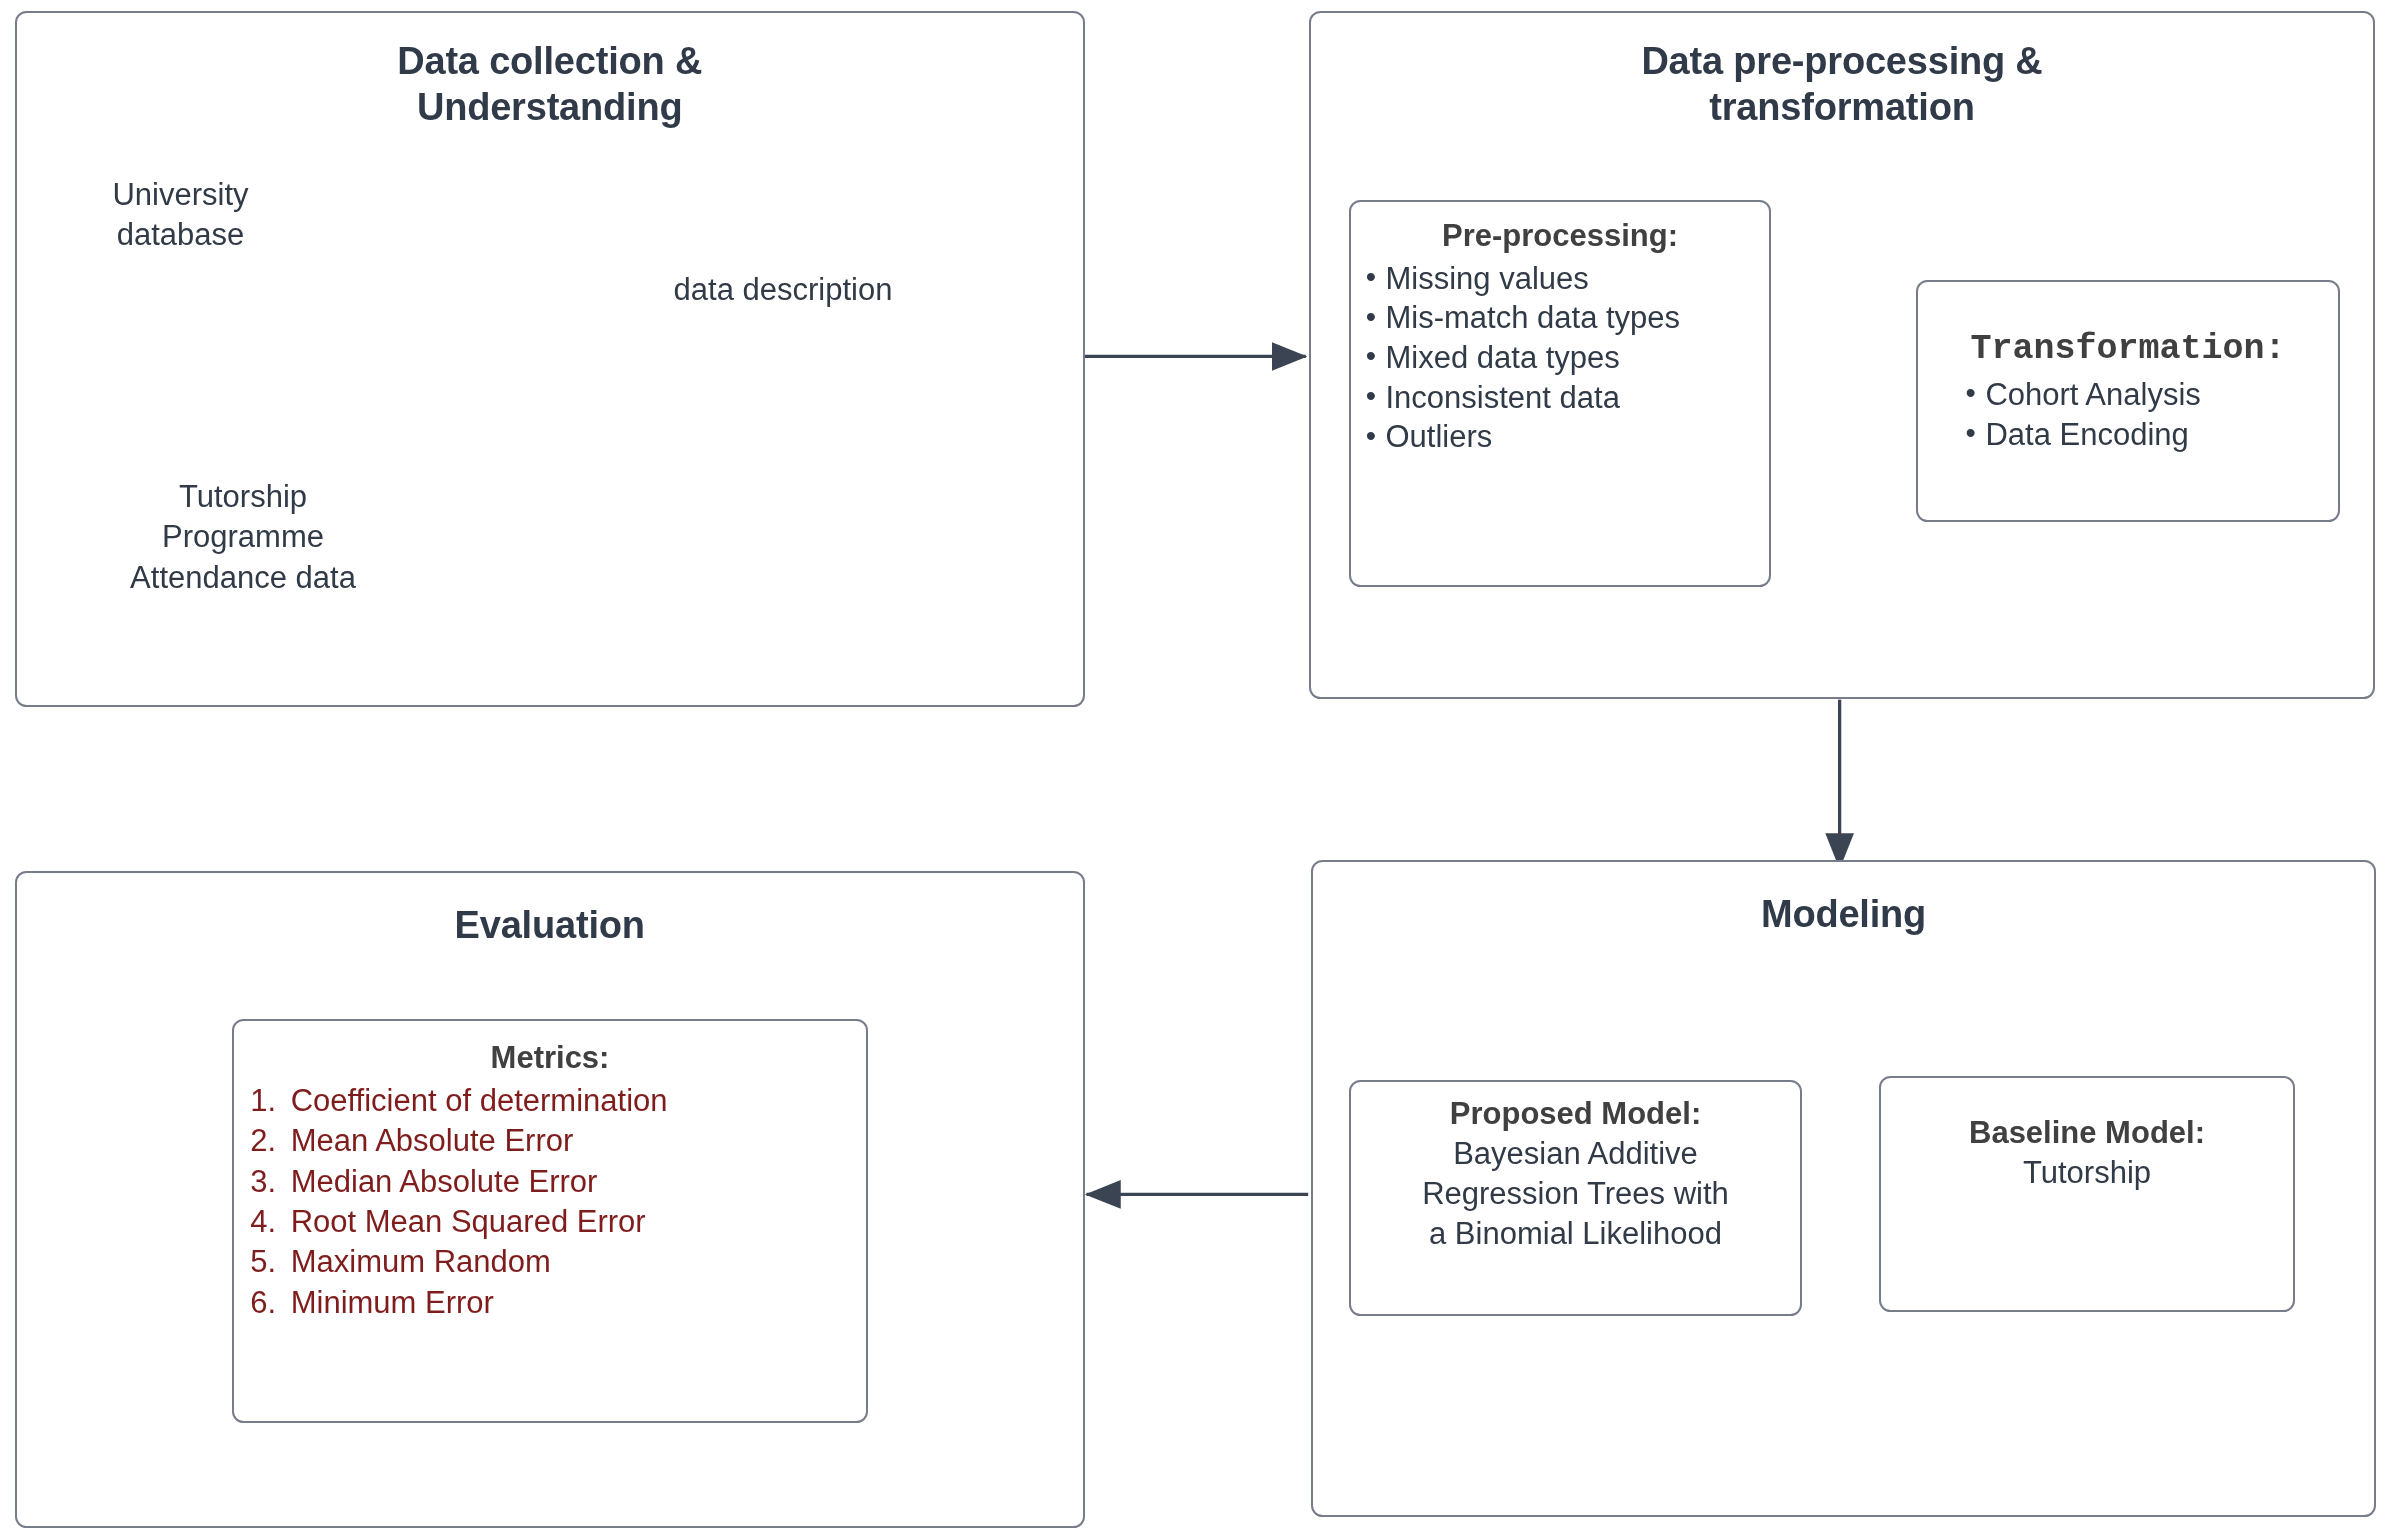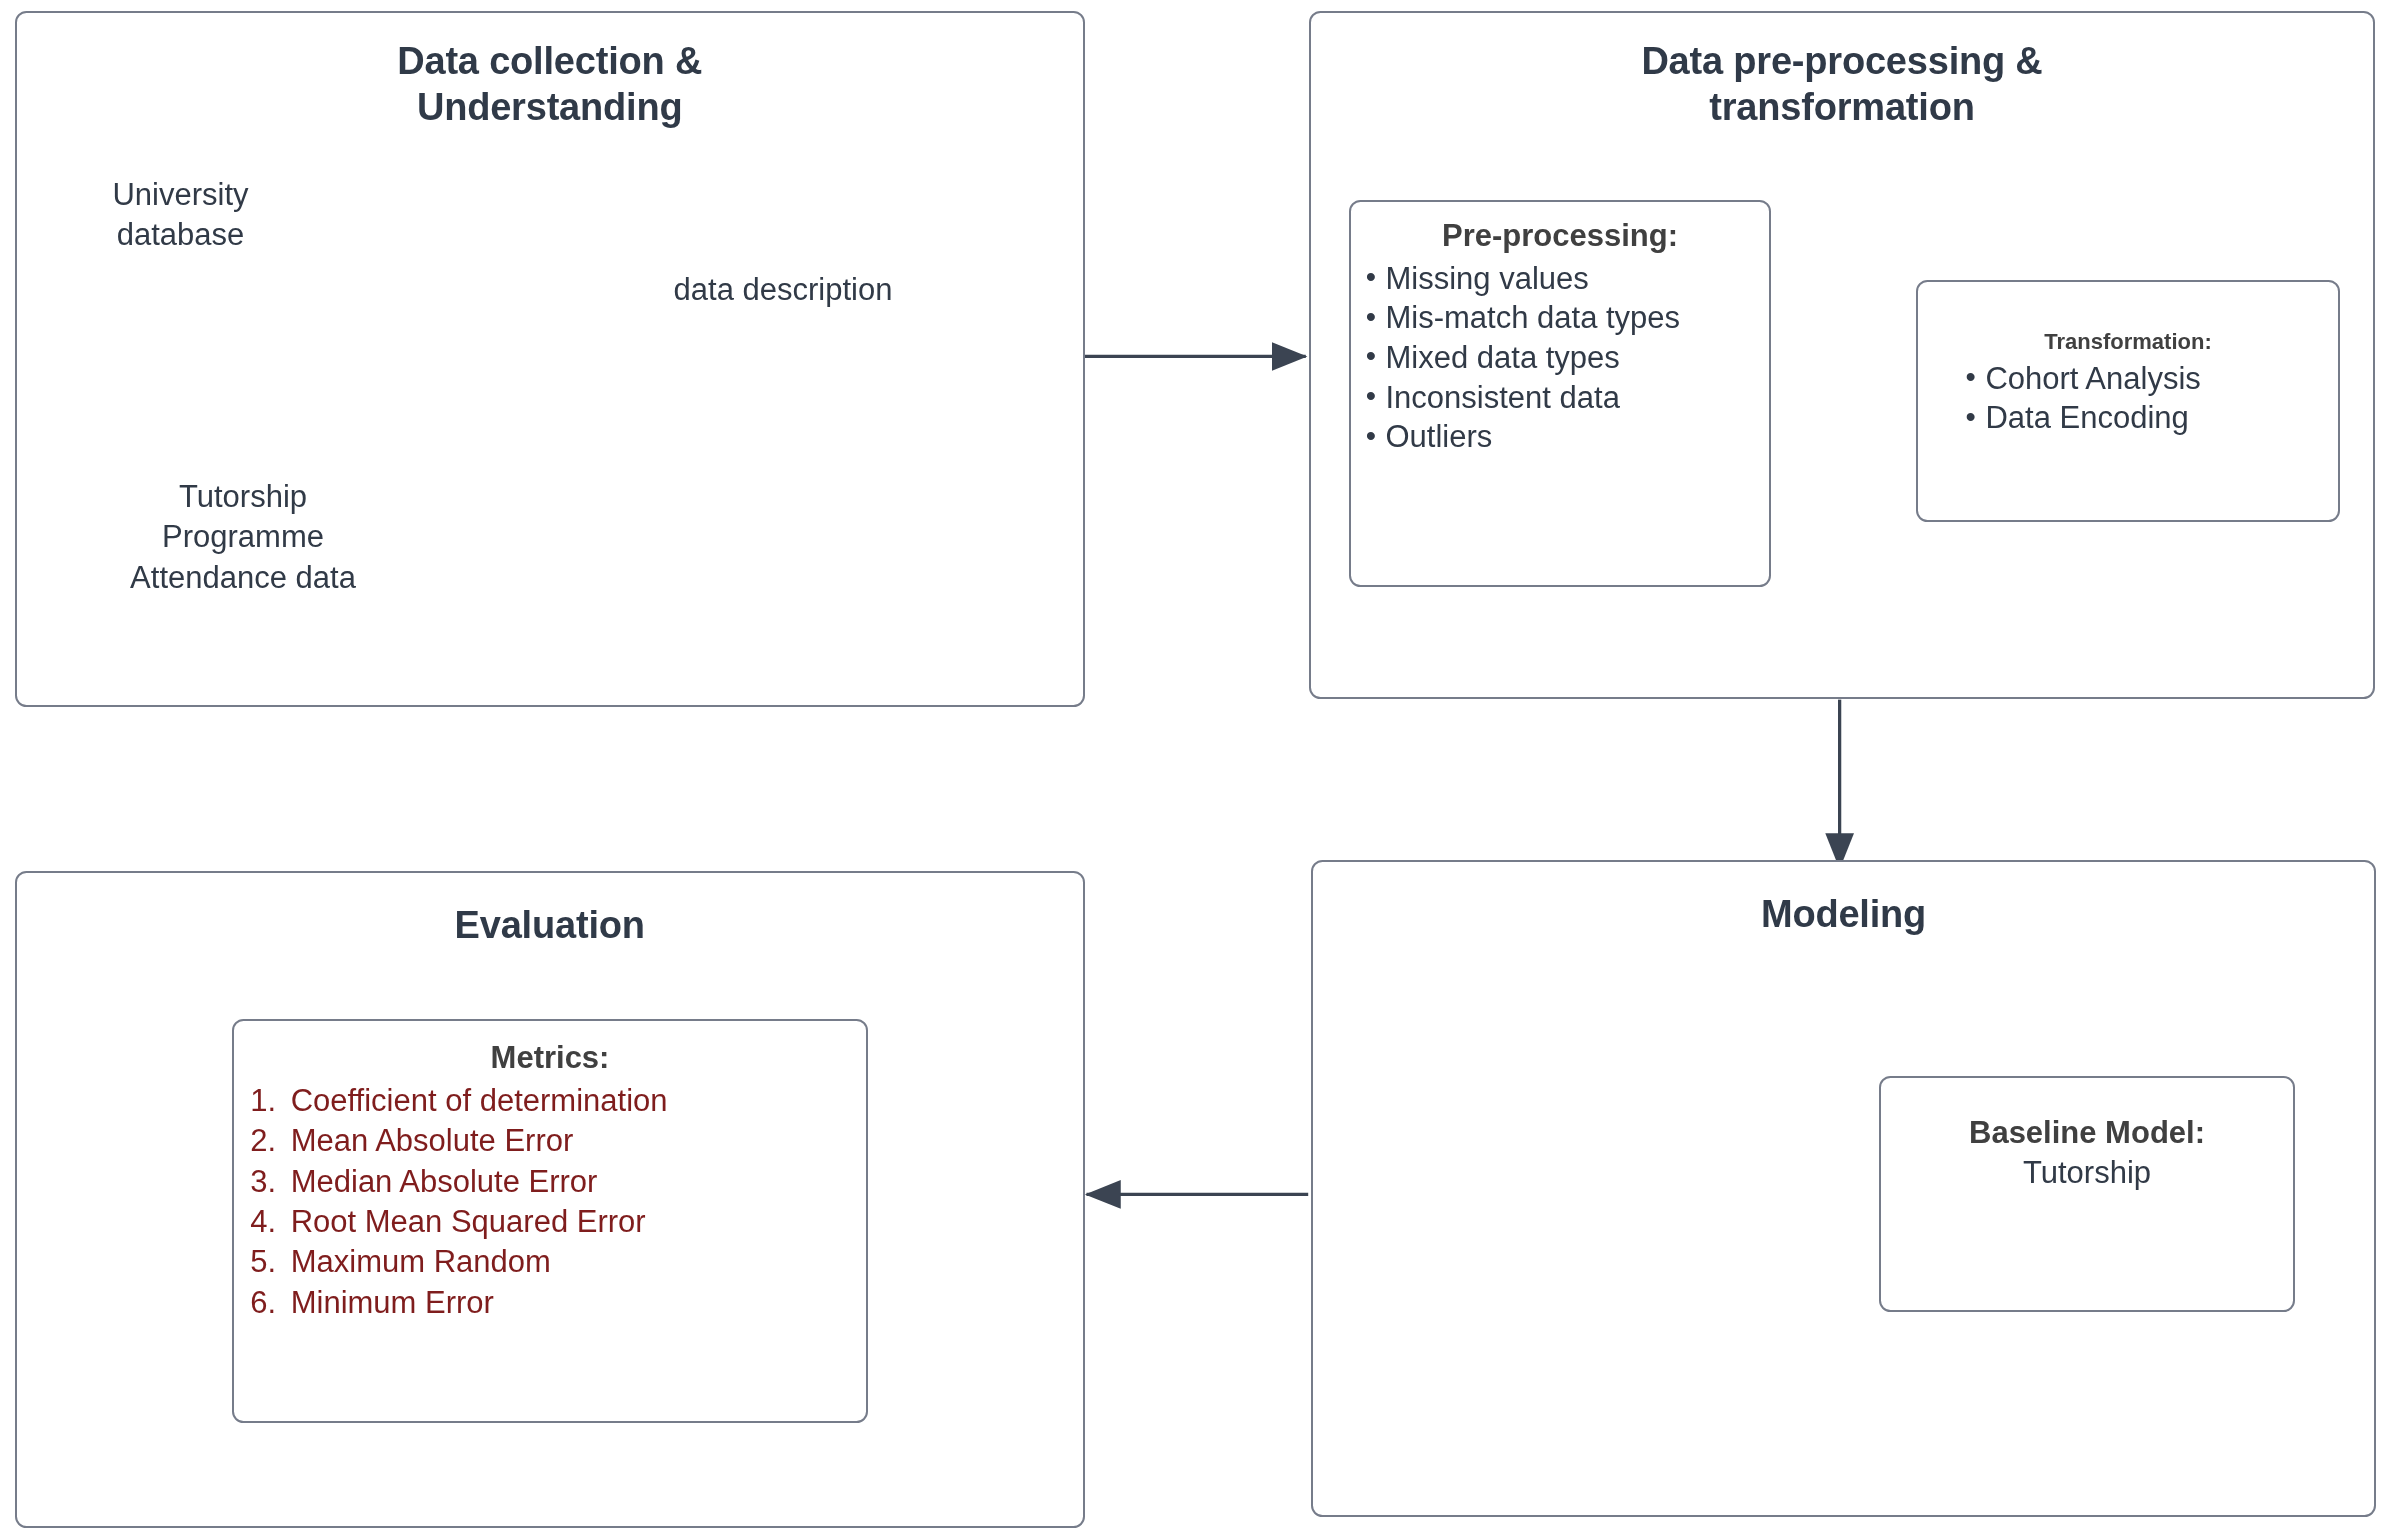--- a/index.html
+++ b/index.html
@@ -197,21 +197,21 @@
     <ul class="bullet-list" style="font-size:31px;">
       <li>Missing values</li>
       <li>Mis-match data types</li>
       <li>Mixed data types</li>
       <li>Inconsistent data</li>
       <li>Outliers</li>
     </ul>
   </div>
 
   <div class="box" style="left:1916px; top:280px; width:424px; height:242px; padding:46px 11.4px 0 11.4px;">
-    <div class="box-title" style="font-size:22px; margin-bottom:3.3px;">Transformation:</div>
+    <div class="box-title" style="font-size:35px; margin-bottom:3.3px;font-family:Liberation Mono, monospace;">Transformation:</div>
     <ul class="bullet-list" style="font-size:31px; padding-left:28px;">
       <li>Cohort Analysis</li>
       <li>Data Encoding</li>
     </ul>
   </div>
 
   <div class="panel" style="left:14.7px; top:871px; width:1070px; height:657px;">
     <div class="panel-title" style="top:29px; font-size:38px;">Evaluation</div>
   </div>
 
@@ -224,20 +224,28 @@
       <li>Root Mean Squared Error</li>
       <li>Maximum Random</li>
       <li>Minimum Error</li>
     </ol>
   </div>
 
   <div class="panel" style="left:1311px; top:860px; width:1065px; height:657px;">
     <div class="panel-title" style="top:29px; font-size:38px;">Modeling</div>
   </div>
 
+  <div class="box" style="left:1349px; top:1080px; width:453px; height:236px; padding:13px 8.2px 0 8.2px;">
+    <div class="box-title" style="font-size:31px;">Proposed Model:</div>
+    <div class="plain-lines" style="font-size:31px;">
+      <div>Bayesian Additive</div>
+      <div>Regression Trees with</div>
+      <div>a Binomial Likelihood</div>
+    </div>
+  </div>
 
   <div class="box" style="left:1879px; top:1076px; width:416px; height:236px; padding:36px 8.2px 0 8.2px;">
     <div class="box-title" style="font-size:31px;">Baseline Model:</div>
     <div class="plain-lines" style="font-size:31px;">
       <div>Tutorship</div>
     </div>
   </div>
 
 </div>
 

